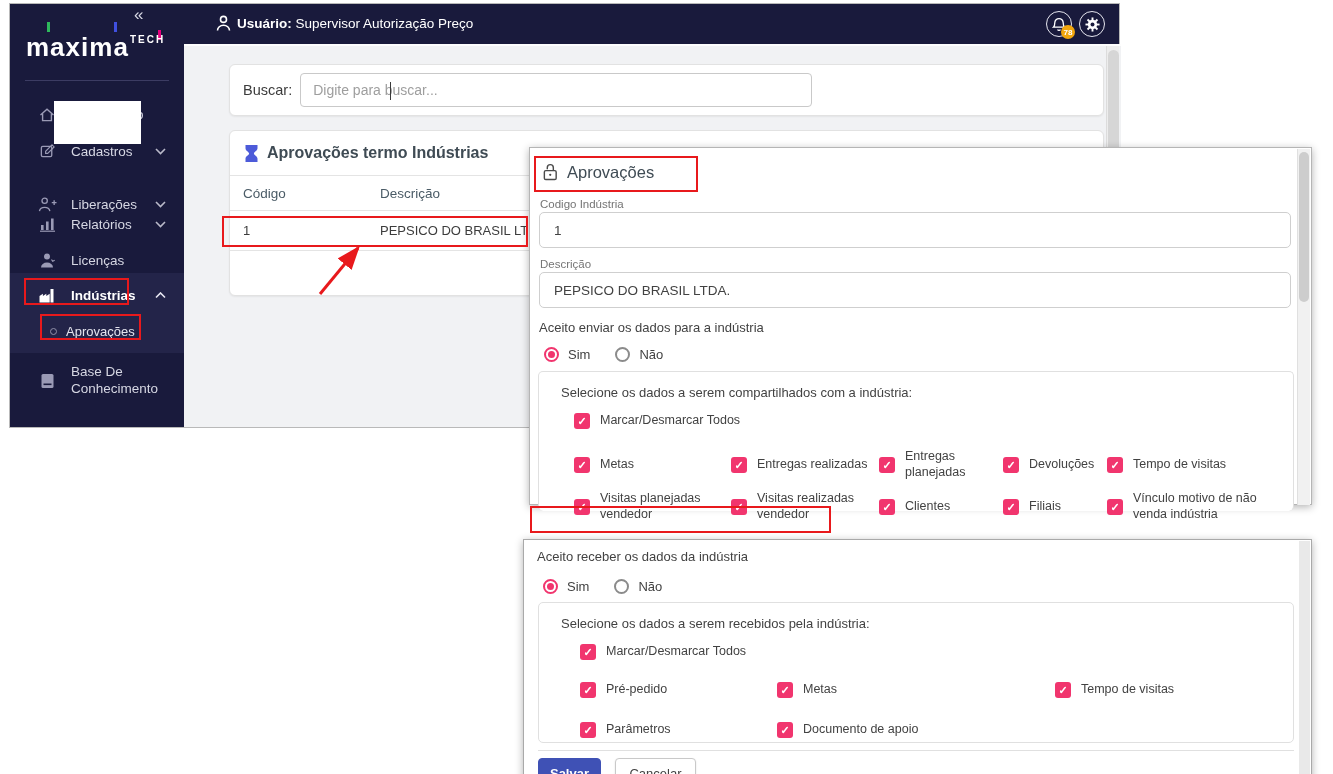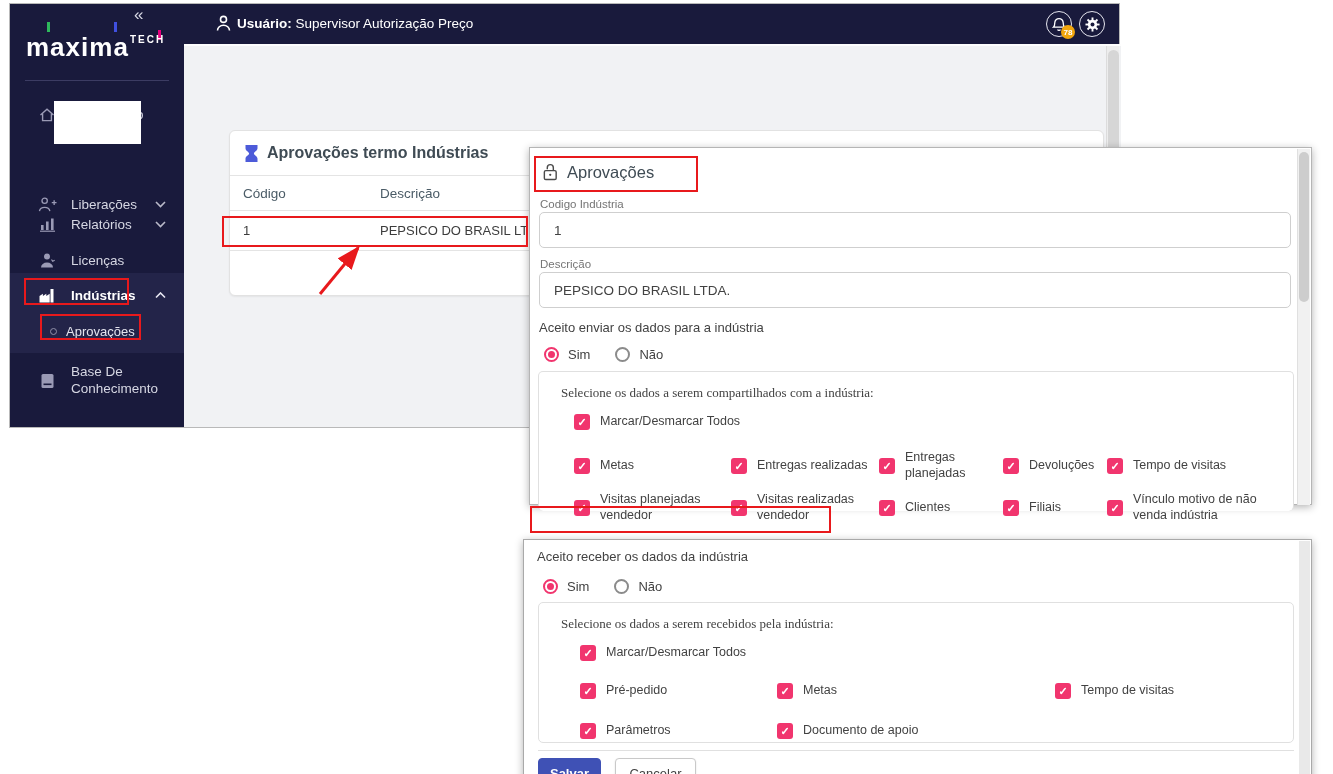--- a/index.html
+++ b/index.html
@@ -70,21 +70,21 @@
   .f-input { position:absolute; left:9px; width:752px; height:36px; border:1px solid #cfcfcf; border-radius:5px;
              display:flex; align-items:center; font-size:13.5px; color:#424242; background:#fff; }
   .f-input span { margin-left:14px; }
   .sec-label { position:absolute; left:9px; font-size:13px; color:#424242; }
   .radio-row { position:absolute; left:14px; display:flex; align-items:center; gap:9px; }
   .radio { width:15px; height:15px; border:2px solid #8b8b8b; border-radius:50%; position:relative; display:inline-block; }
   .radio.checked { border-color:#f1356e; }
   .radio.checked::after { content:""; position:absolute; inset:2px; background:#f1356e; border-radius:50%; }
   .rlabel { font-size:13px; color:#424242; margin-right:16px; }
   .inner-box { position:absolute; left:8px; width:756px; border:1px solid #e0e0e0; border-radius:5px; background:#fff; }
-  .ib-label { margin:13px 0 0 22px; font-size:13px; color:#424242;font-family:Liberation Serif, serif; }
+  .ib-label { margin:13px 0 0 22px; font-size:13px; color:#424242; }
   .cb { display:flex; align-items:center; gap:10px; }
   .cbbox { width:16px; height:16px; min-width:16px; background:#f1356e; border-radius:3px; color:#fff;
            display:flex; align-items:center; justify-content:center; font-size:11px; font-weight:bold; cursor:pointer; }
   .cblabel { font-size:12.5px; color:#424242; line-height:1.25; }
   .master-cb { margin:13px 0 0 35px; }
   .cb-grid1 { display:grid; grid-template-columns:157px 148px 124px 104px auto; row-gap:10px;
               margin:20px 14px 0 35px; align-items:center; }
   .cb-grid1 .cb { min-height:32px; }
   .cb-grid1 .c5 .cblabel { max-width:175px; }
   .cb-grid2 { display:grid; grid-template-columns:197px 278px auto; row-gap:24px; margin:22px 14px 0 41px; align-items:center; }
@@ -162,20 +162,34 @@
 
       <div class="nav-item" style="top:94px;height:32px;">
         <span class="nicon">
           <svg width="18" height="17" viewBox="0 0 18 17">
               <path d="M2.5 9 L9 3.2 L15.5 9 M4.6 7.8 V14.6 H13.4 V7.8" fill="none" stroke="#9a9ab5" stroke-width="1.4"></path>
             </svg>
         </span>
         <span style="margin-left:65px;">o</span>
       </div>
 
+      <div class="nav-item" style="top:131px;height:32px;">
+        <span class="nicon">
+          <svg width="17" height="17" viewBox="0 0 18 18">
+              <rect x="2.5" y="3.5" width="11" height="11" rx="1.5" fill="none" stroke="#9a9ab5" stroke-width="1.4"></rect>
+              <path d="M13.8 2 l2.2 2.2 -6.8 6.8 h-2.2 v-2.2 z" fill="none" stroke="#9a9ab5" stroke-width="1.2"></path>
+            </svg>
+        </span>
+        <span>Cadastros</span>
+        <span class="chev">
+          <svg width="11" height="7" viewBox="0 0 11 7">
+              <polyline points="1,1 5.5,5.5 10,1" fill="none" stroke="#b9b9c9" stroke-width="1.6"></polyline>
+            </svg>
+        </span>
+      </div>
 
       <div class="nav-item" style="top:184px;height:32px;">
         <span class="nicon">
           <svg width="19" height="16" viewBox="0 0 20 16">
               <circle cx="7" cy="4.6" r="2.8" fill="none" stroke="#9a9ab5" stroke-width="1.4"></circle>
               <path d="M1.5 15.5 a5.6 4.8 0 0 1 11 0" fill="none" stroke="#9a9ab5" stroke-width="1.4"></path>
               <path d="M14.5 6.5 h5 M17 4 v5" fill="none" stroke="#9a9ab5" stroke-width="1.4"></path>
             </svg>
         </span>
         <span>Liberações</span>
@@ -245,20 +259,27 @@
       </div>
 
       <div class="redaction"></div>
     </div>
 
     <div class="content">
       <div class="page-scrollbar">
           <div class="thumb"></div>
         </div>
 
+      <div class="card search-card">
+        <span class="search-label">Buscar:</span>
+        <div class="search-input">
+          <span class="ph">Digite para buscar...</span>
+          <span class="caret"></span>
+        </div>
+      </div>
 
       <div class="card table-card">
         <div class="tc-titlerow">
           <span class="hicon">
             <svg width="15" height="19" viewBox="0 0 15 19">
                 <path d="M1.5 1 h12 v3.2 c0 2.8-3.6 3.6-3.6 5.3 s3.6 2.5 3.6 5.3 V18 h-12 v-3.2 c0-2.8 3.6-3.6 3.6-5.3 S1.5 7 1.5 4.2 z" fill="#4d5bd9"></path>
               </svg>
           </span>
           <span class="tc-title">Aprovações termo Indústrias</span>
         </div>

